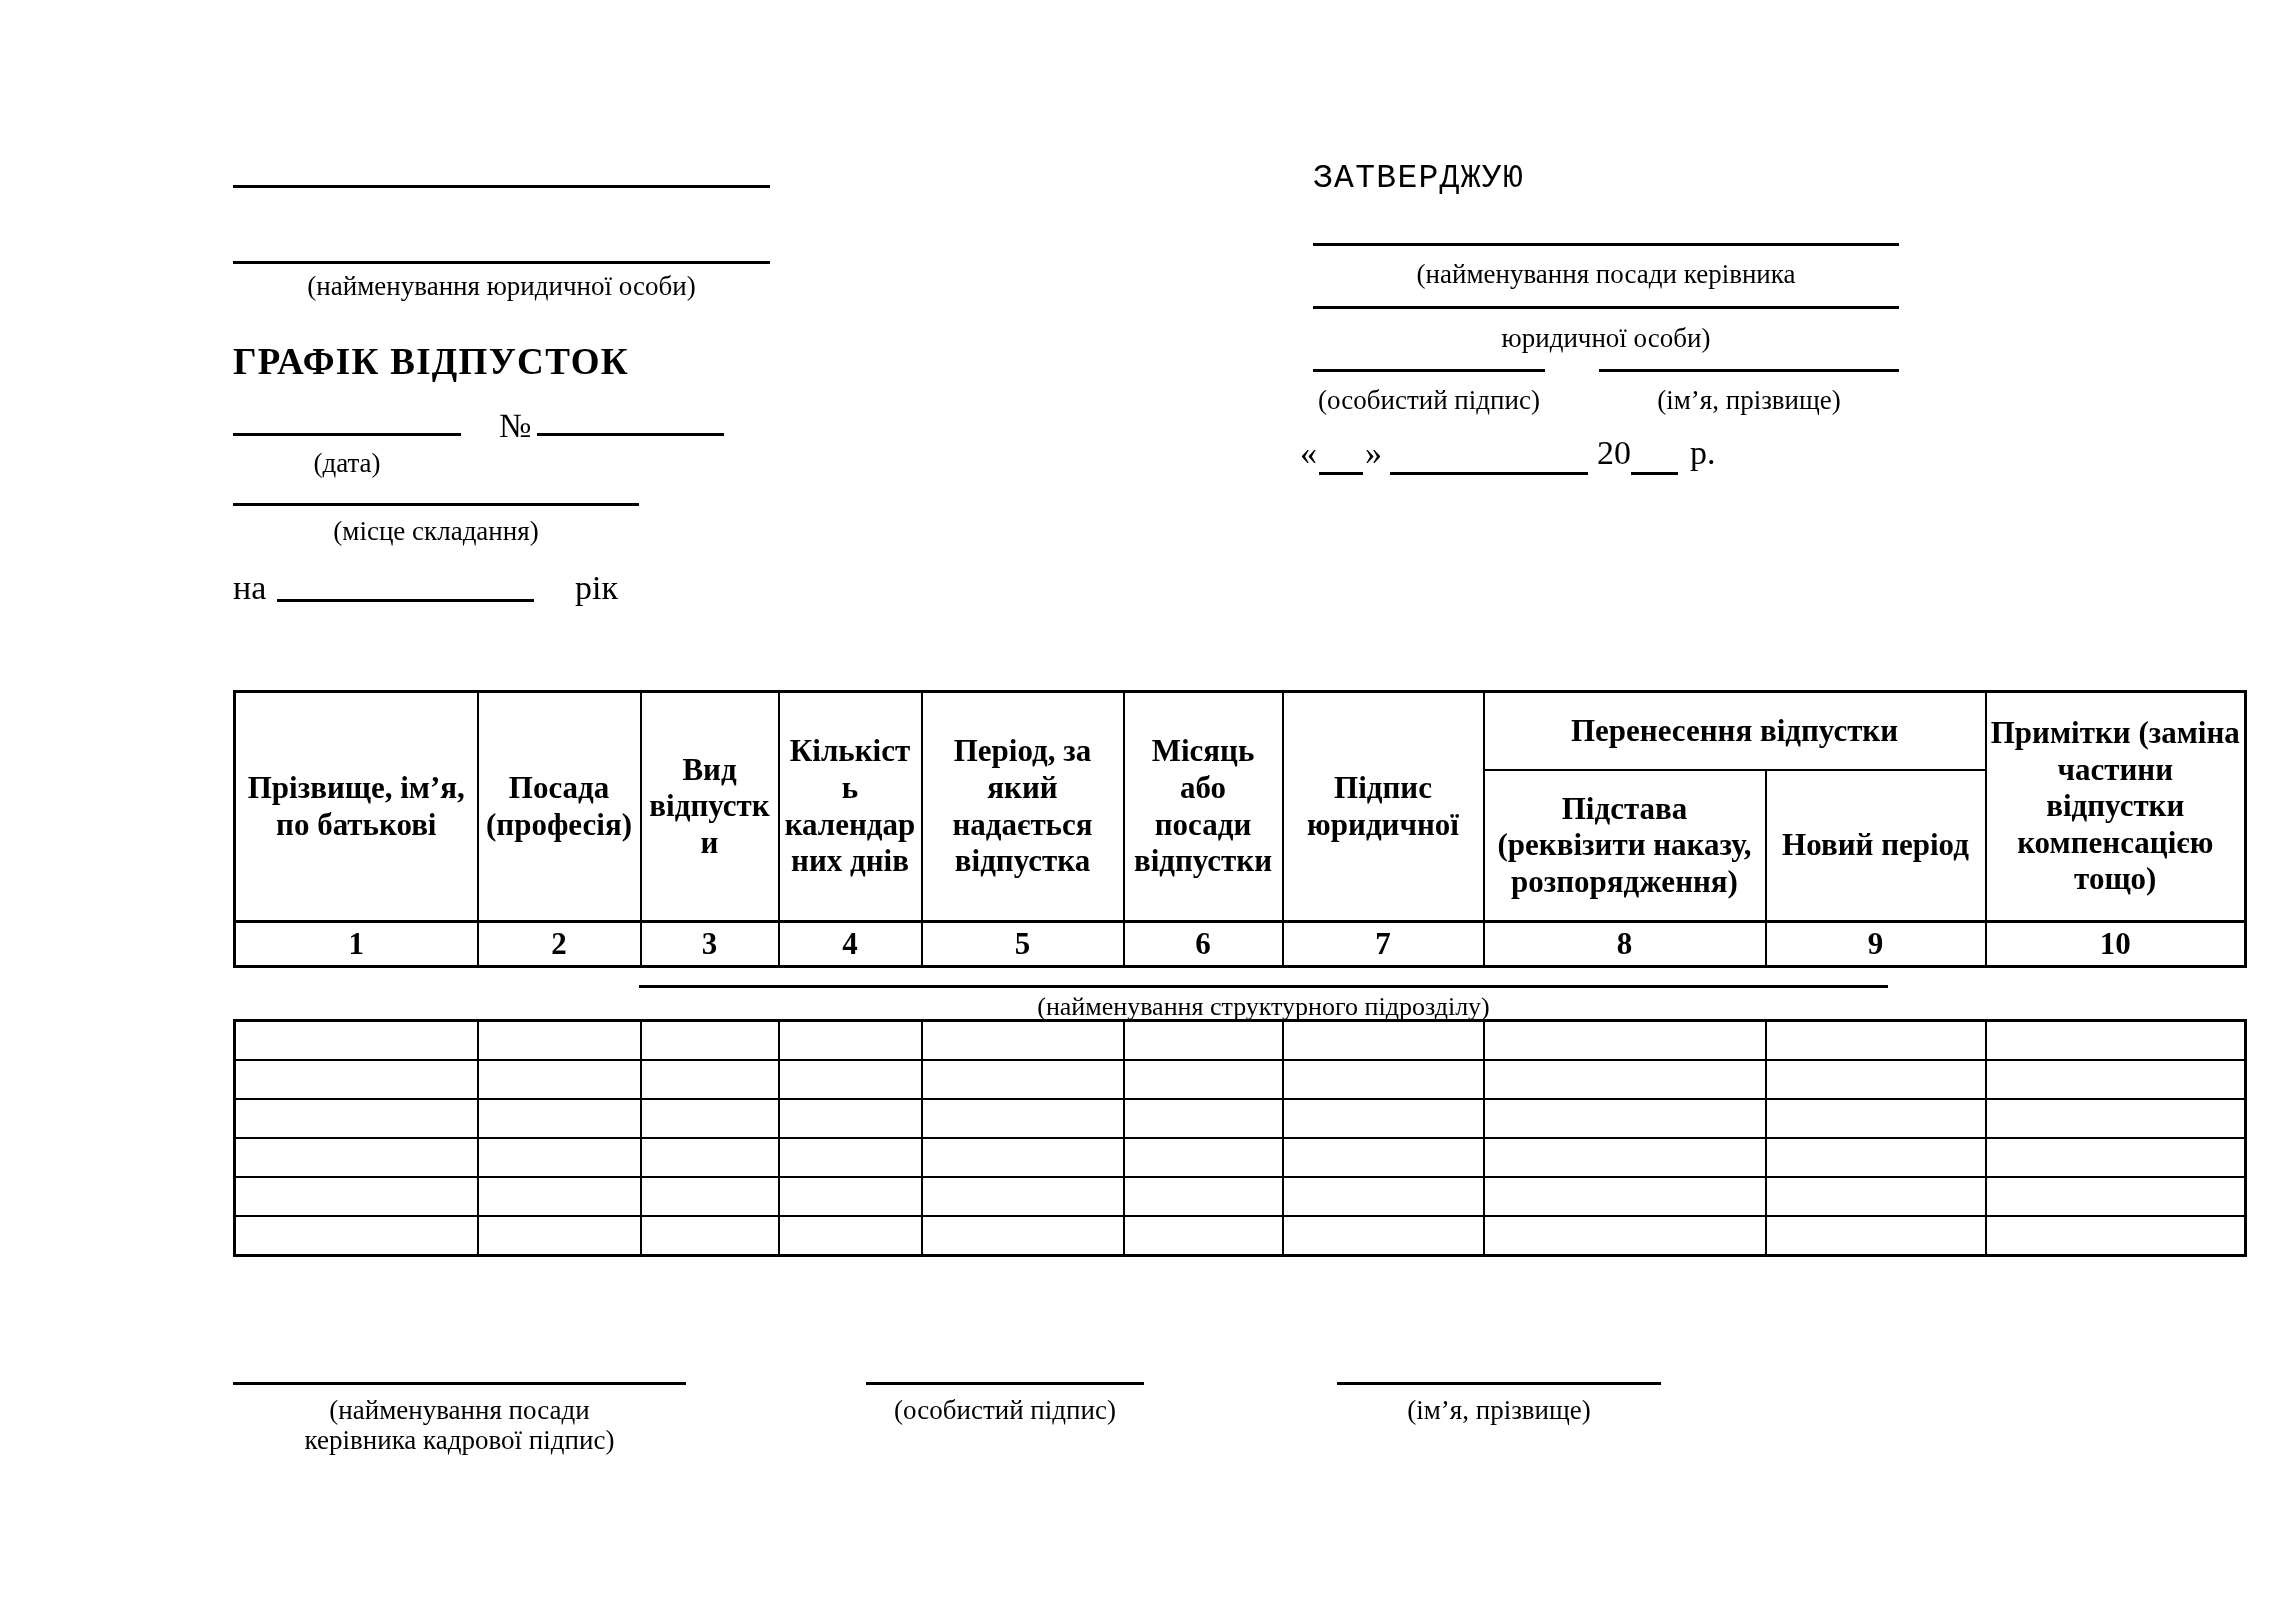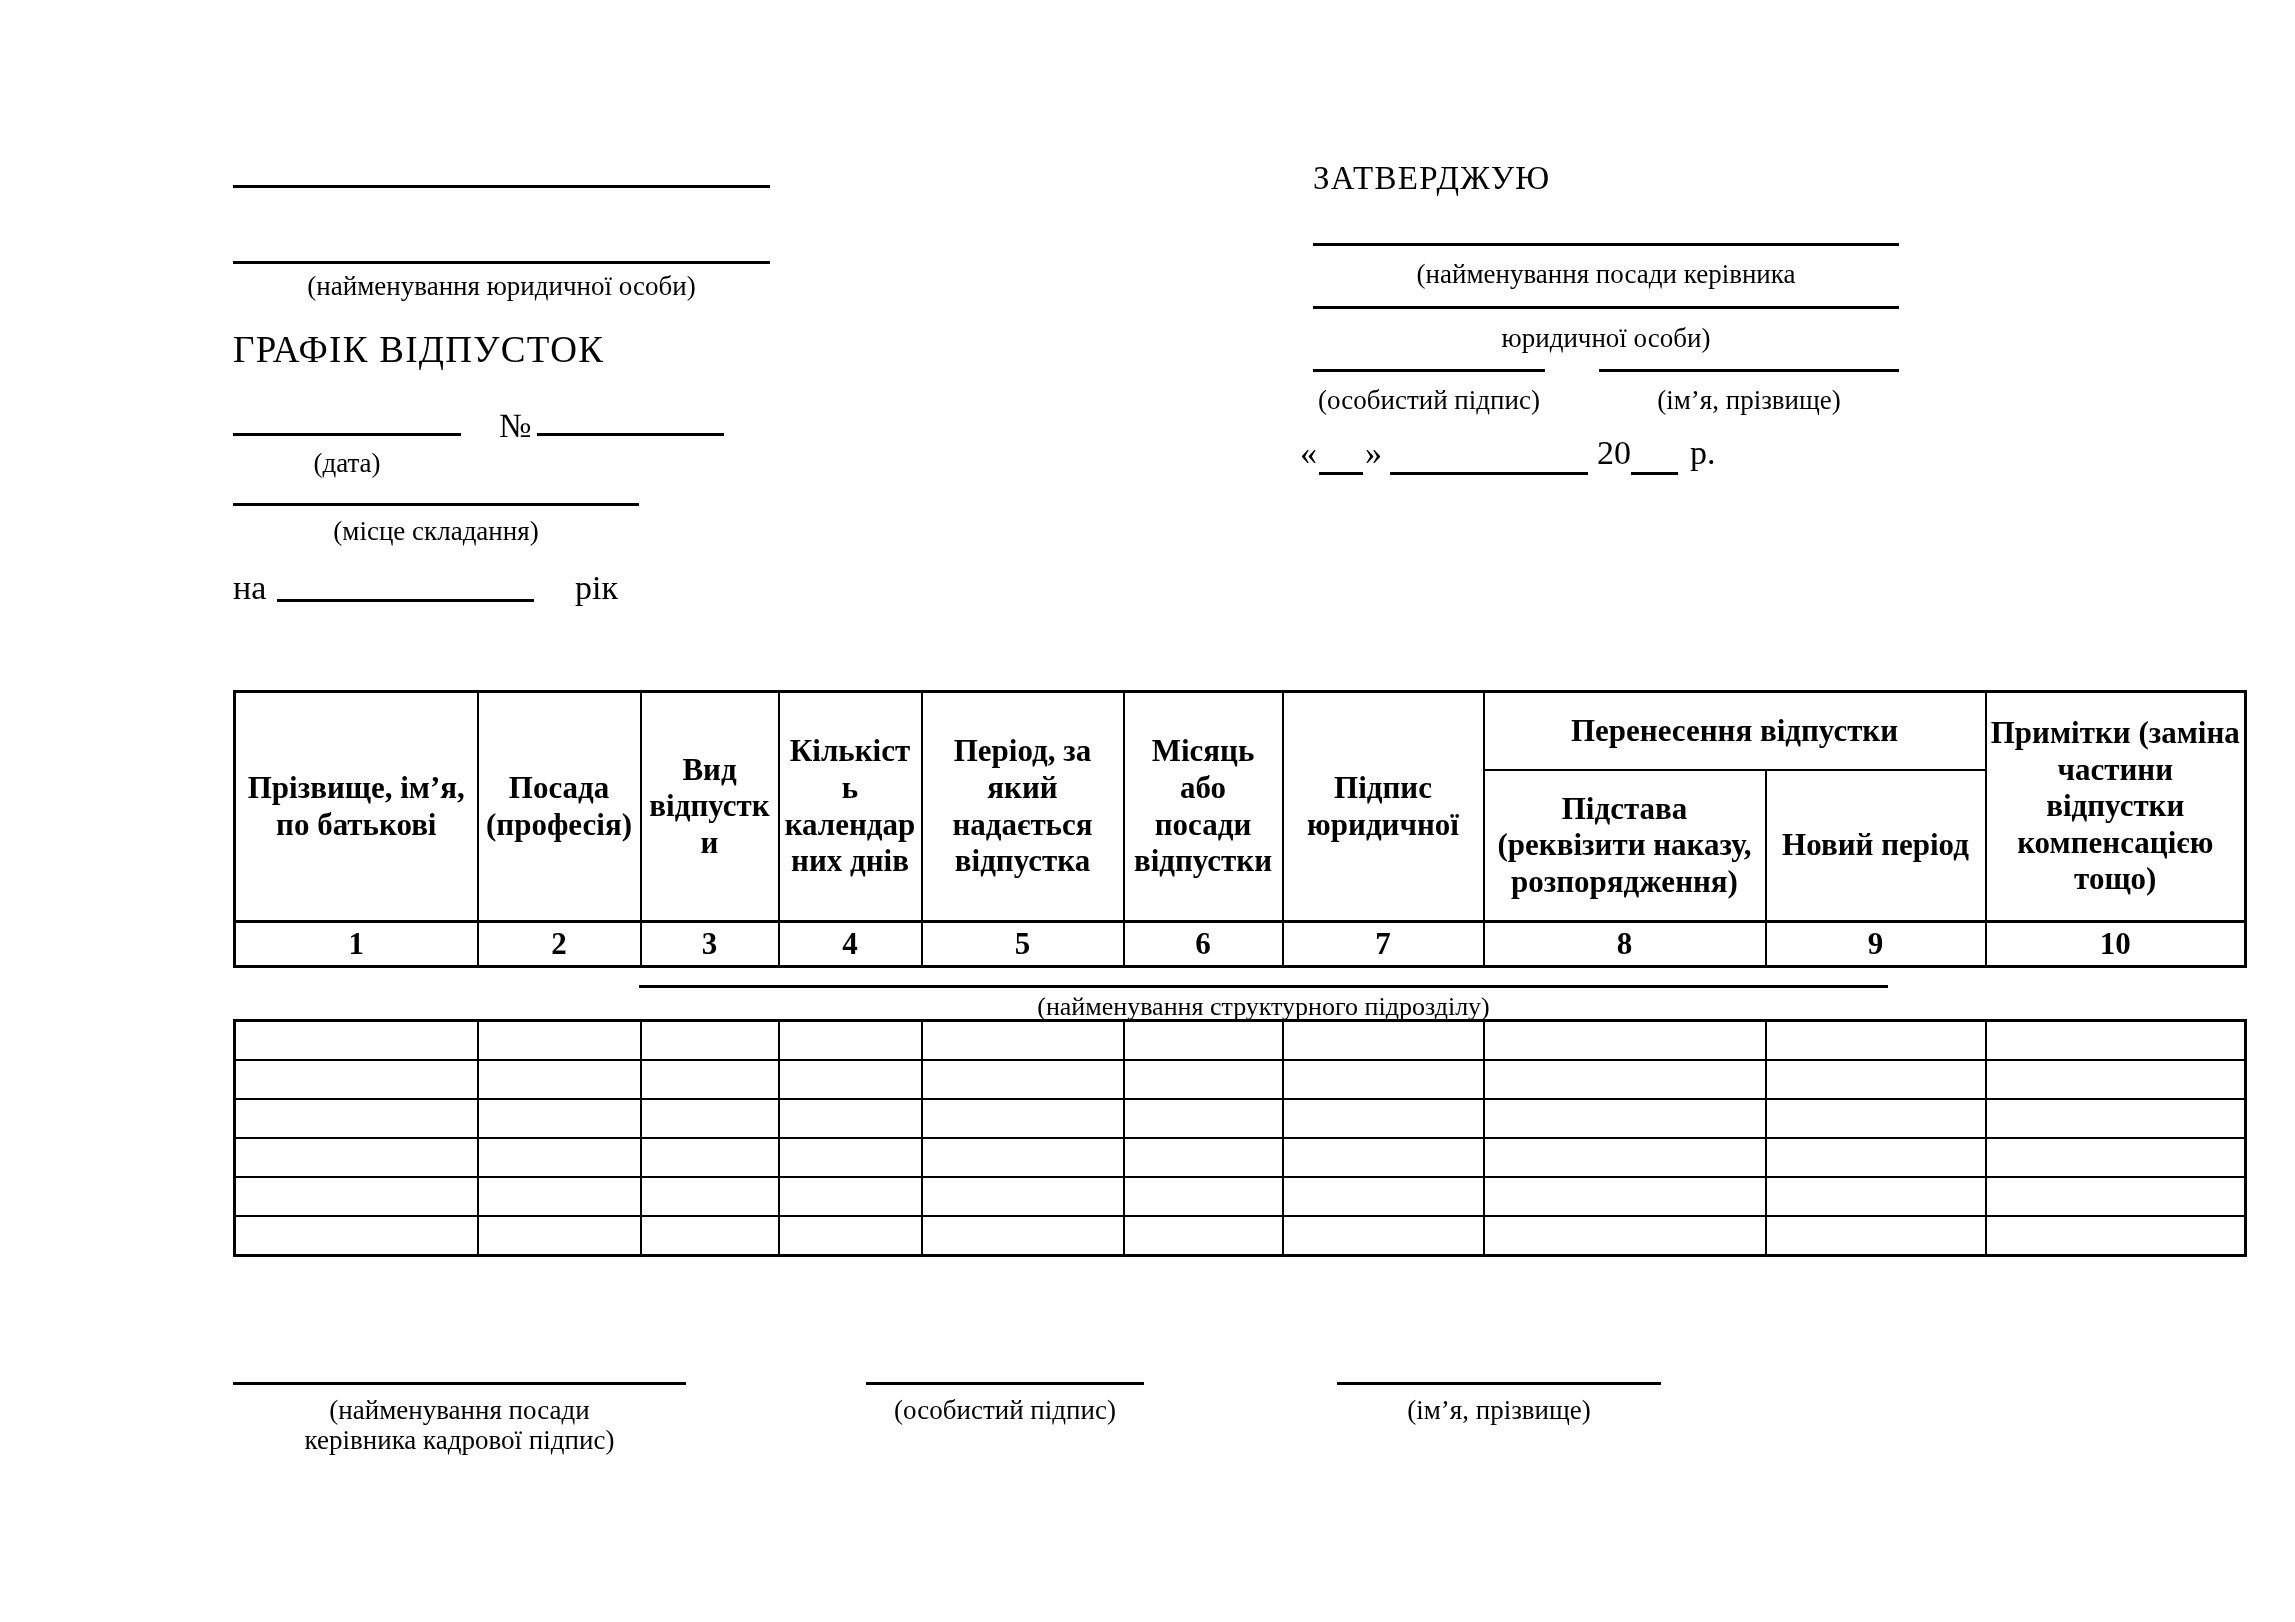--- a/index.html
+++ b/index.html
@@ -6,21 +6,21 @@
   body {
     width:2295px; height:1623px; position:relative;
     background:#ffffff; color:#000000;
     font-family:"Liberation Serif","DejaVu Serif",serif;
   }
   .t   { position:absolute; white-space:nowrap; line-height:1.2; }
   .cap { position:absolute; font-size:27px; line-height:1.15; text-align:center; }
   .ln  { position:absolute; border-bottom:3.9px solid #000; height:0; }
   .ln5 { border-bottom-width:3.3px; }
   .fs52 { font-size:34px; }
-  .fs56 { font-size:37px; font-weight:normal; letter-spacing:1.3px; }
+  .fs56 { font-size:37px; font-weight:bold; letter-spacing:1.3px;margin-top:12px; }
   .approve-h { font-size:33px; letter-spacing:1.3px; }
 
   table.grid { border-collapse:collapse; table-layout:fixed; position:absolute; background:#fff; }
   table.grid td {
     border:2px solid #000; text-align:center; vertical-align:middle;
     font-size:31px; line-height:1.18; padding:1.3px 3.9px;
     overflow-wrap:break-word; word-break:break-word;
   }
   table.hdr { border:3.9px solid #000; }
   table.hdr td { font-weight:bold; }
@@ -44,21 +44,21 @@
 <div class="ln ln5" style="left:537px; top:433px; width:187px;"></div>
 <div class="cap" style="left:233px; top:448px; width:228px;">(дата)</div>
 
 <div class="ln" style="left:233px; top:503px; width:406px;"></div>
 <div class="cap" style="left:233px; top:516px; width:406px;">(місце складання)</div>
 
 <div class="t fs52" style="left:233px; top:568px;">на</div>
 <div class="ln ln5" style="left:277px; top:599px; width:257px;"></div>
 <div class="t fs52" style="left:575px; top:568px;text-align:center;">рік</div>
 
-<div class="t approve-h" style="left:1313px; top:159px;">ЗАТВЕРДЖУЮ</div>
+<div class="t approve-h" style="left:1313px; top:159px;font-family:Liberation Mono, monospace;">ЗАТВЕРДЖУЮ</div>
 
 <div class="ln" style="left:1313px; top:243px; width:586px;"></div>
 <div class="cap" style="left:1313px; top:259px; width:586px;">(найменування посади керівника</div>
 
 <div class="ln" style="left:1313px; top:306px; width:586px;"></div>
 <div class="cap" style="left:1313px; top:323px; width:586px;">юридичної особи)</div>
 
 <div class="ln" style="left:1313px; top:369px; width:232px;"></div>
 <div class="ln" style="left:1599px; top:369px; width:300px;"></div>
 <div class="cap" style="left:1313px; top:385px; width:232px;">(особистий підпис)</div>

